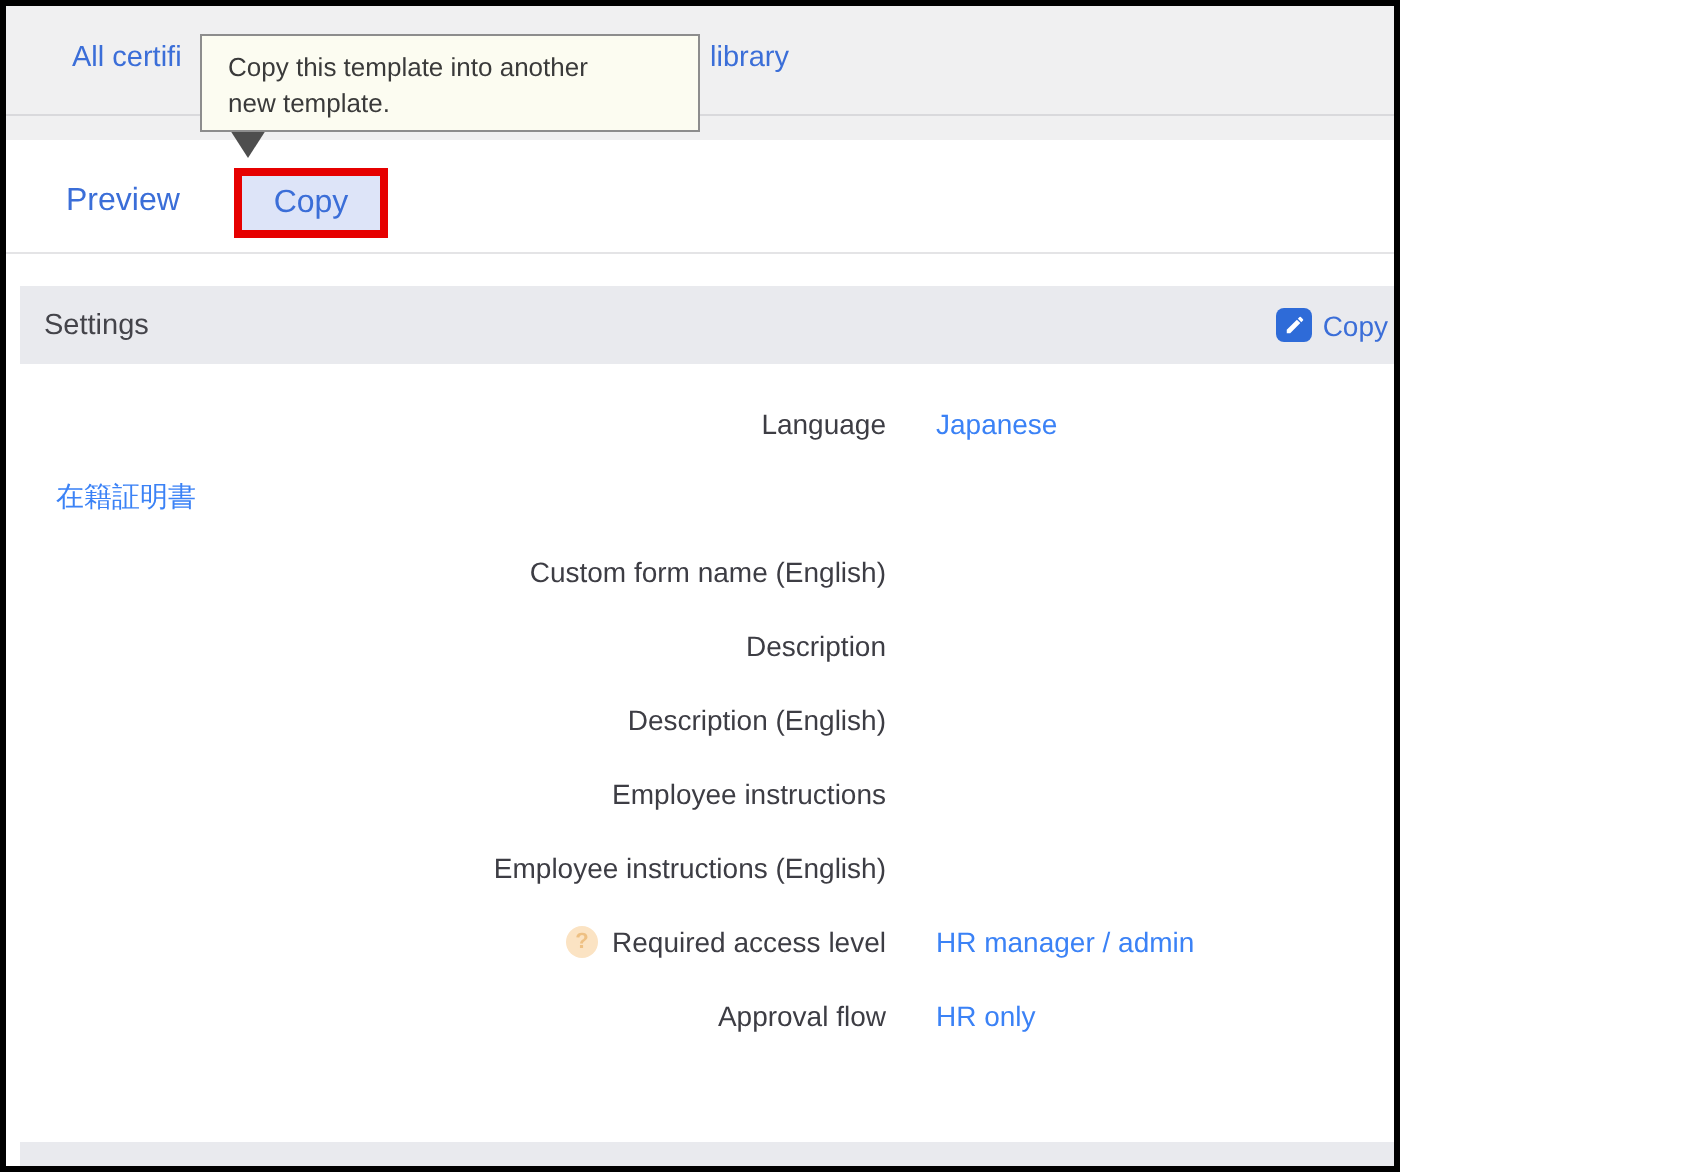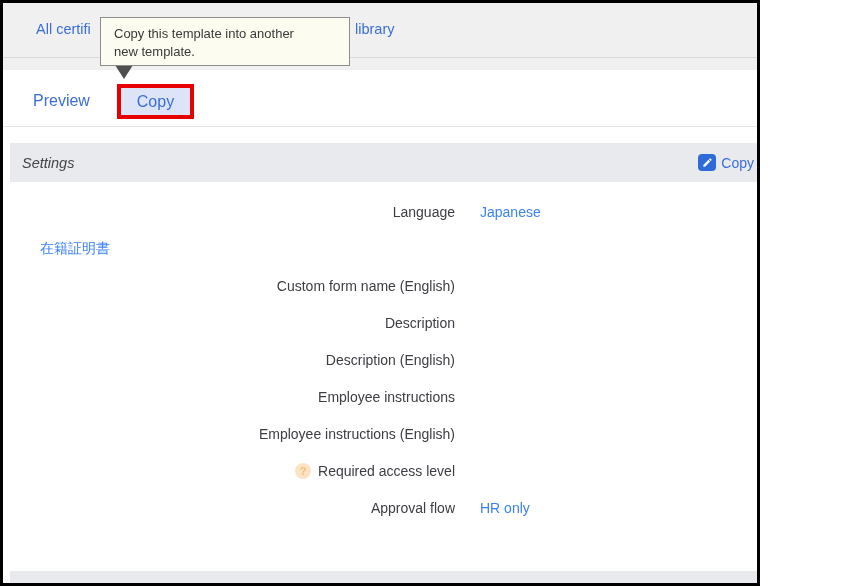--- a/index.html
+++ b/index.html
@@ -1,21 +1,21 @@
 <!DOCTYPE html>
 <html style="--link-blue: #3b6ed8; --annotation-red: #e60000; --copy-highlight-bg: #dde4f8; --header-gray: #f0f0f1; --settings-band: #e9eaee; --edit-icon-blue: #2e6bd8; --tooltip-bg: #fcfcf1; --help-icon-bg: #fbe3c3; --help-icon-glyph: #eec083;"><head>
 <meta charset="utf-8">
 <style>
   * { margin:0; padding:0; box-sizing:border-box; }
   html,body { background:#fff; }
   body { font-family:"Liberation Sans","DejaVu Sans",sans-serif; }
 
   .screen {
     position:relative;
-    width:760px; height:586px;
+    width:700px; height:586px;
     border:3px solid #000;
     background:#fff;
     overflow:hidden;
   }
 
   
   .top-band {
     position:absolute; left:0; right:0; top:0; height:67px;
     background:var(--header-gray);
   }
@@ -71,36 +71,36 @@
     font-size:16px; color:var(--link-blue); cursor:pointer;
   }
 
   
   .settings-band {
     position:absolute; left:7px; right:0; top:140px; height:39px;
     background:var(--settings-band);
     display:flex; align-items:center;
     padding:0 3px 0 12px;
   }
-  .settings-title { font-size:14.5px; color:#44444a;font-style:italic; }
+  .settings-title { font-size:14.5px; color:#44444a; }
   .edit-btn {
     margin-left:auto;
     display:flex; align-items:center; gap:5px;
     cursor:pointer;
   }
   .edit-icon {
     width:18px; height:17px; border-radius:4px;
     background:var(--edit-icon-blue);
     display:flex; align-items:center; justify-content:center;
   }
   .edit-icon svg { width:11px; height:11px; fill:#fff; }
   .edit-label { font-size:14px; color:var(--link-blue); }
 
   
-  .fields { position:absolute; left:12px; right:0; top:190px; }
+  .fields { position:absolute; left:0; right:0; top:190px; }
   .field-row { display:flex; align-items:center; height:37px; }
   .label-cell {
     width:440px; text-align:right;
     font-size:14px; color:#3d3d44;
     display:flex; align-items:center; justify-content:flex-end;
   }
   .value-cell {
     margin-left:25px;
     font-size:14px; color:#3b82f6;
     white-space:nowrap;
@@ -207,20 +207,21 @@
       <span>Employee instructions (English)</span>
     </div>
     <div class="value-cell"></div>
   </div>
 
   <div class="field-row">
     <div class="label-cell">
       <span class="help-icon">?</span>
       <span>Required access level</span>
     </div>
+    <div class="value-cell">HR manager / admin</div>
   </div>
 
   <div class="field-row">
     <div class="label-cell">
 
       <span>Approval flow</span>
     </div>
     <div class="value-cell">HR only</div>
   </div>
 

